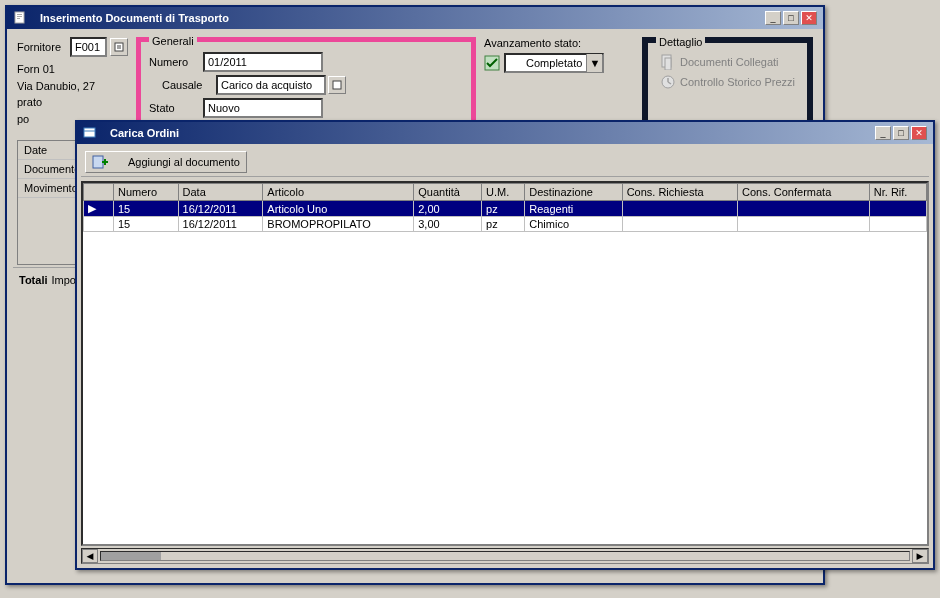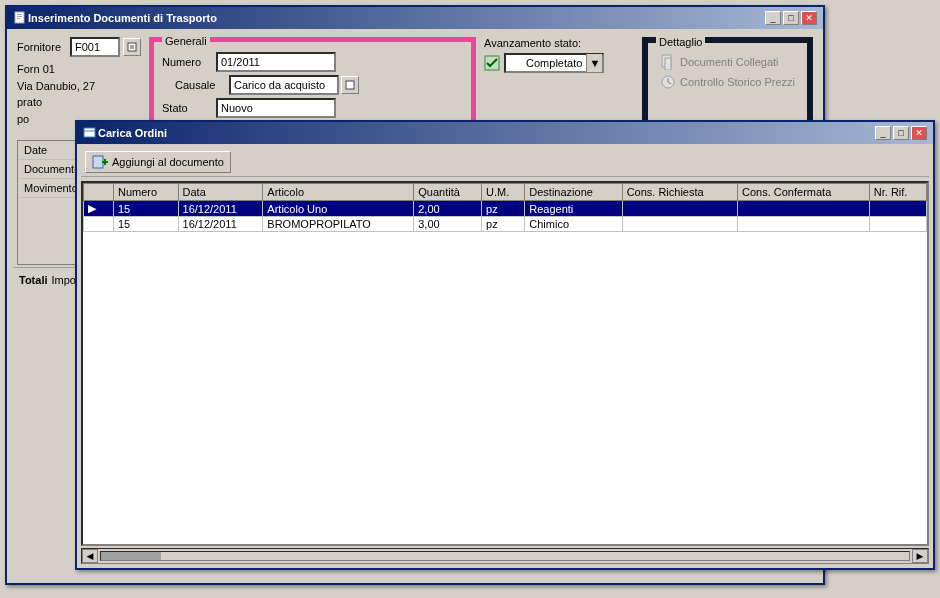--- a/index.html
+++ b/index.html
@@ -18,21 +18,21 @@
       padding: 3px 6px;
       display: flex;
       align-items: center;
       justify-content: space-between;
       height: 22px;
       user-select: none;
     }
     .title-bar-text {
       display: flex;
       align-items: center;
-      gap: 1px;
+      gap: 13px;
       font-weight: bold;
       font-size: 11px;
     }
     .title-bar-controls {
       display: flex;
       gap: 2px;
     }
     .tb-btn {
       width: 16px;
       height: 14px;
@@ -91,21 +91,21 @@
     
     .toolbar {
       display: flex;
       align-items: center;
       gap: 6px;
       margin-bottom: 4px;
     }
     .toolbar-btn {
       display: flex;
       align-items: center;
-      gap: 4px;
+      gap: 20px;
       padding: 2px 6px;
       background: #d4d0c8;
       border: 1px solid #808080;
       border-top-color: #fff;
       border-left-color: #fff;
       cursor: pointer;
       font-size: 11px;
     }
     .tabs-bar {
       display: flex;
@@ -247,21 +247,21 @@
     </div>
   </div>
 
   <div class="window-content">
 
     <div style="display:flex; gap:8px; padding:2px 4px;">
 
       <div style="min-width:80px;">
         <div class="fornitore-row">
           <span style="min-width:50px;">Fornitore</span>
-          <input class="field-input fornitore-input" type="text" value="F001" style="width: 50px;">
+          <input class="field-input fornitore-input" type="text" value="F001" style="width: 37px;">
           <button class="btn-browse">
             <svg width="10" height="10" viewBox="0 0 10 10">
               <rect x="1" y="1" width="8" height="8" fill="white" stroke="#444" stroke-width="1"></rect>
               <line x1="3" y1="4" x2="7" y2="4" stroke="#444" stroke-width="1"></line>
               <line x1="3" y1="6" x2="7" y2="6" stroke="#444" stroke-width="1"></line>
             </svg>
           </button>
         </div>
         <div class="address-text" style="margin-top:4px; font-size:11px; line-height:1.5;">
           <div>Forn 01</div>

